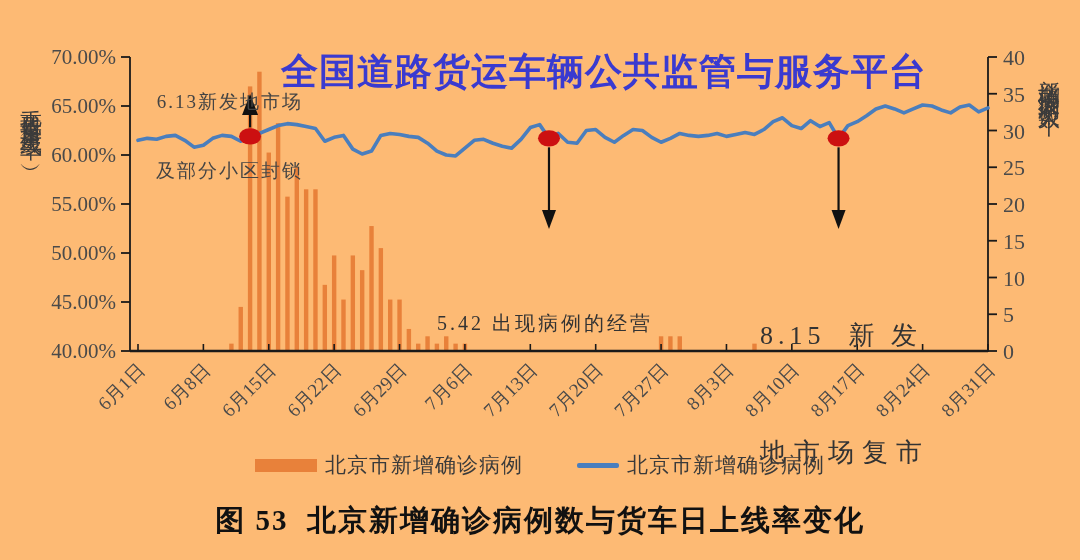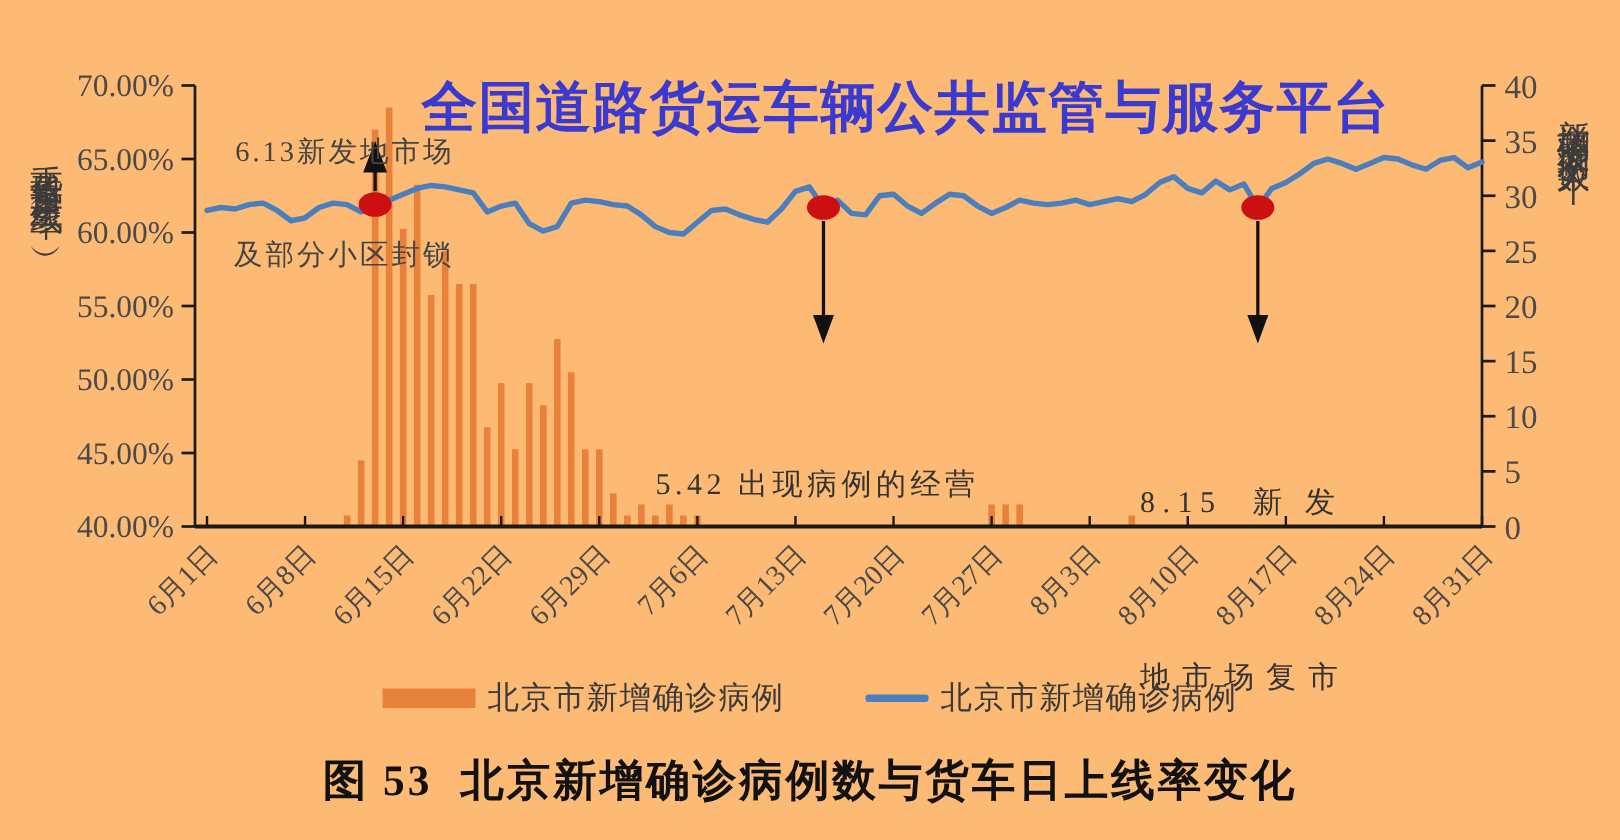--- a/index.html
+++ b/index.html
@@ -9,21 +9,21 @@
   svg text{font-family:"Liberation Serif",serif;fill:#4a4a4a;}
   .axis-title{position:absolute;writing-mode:vertical-rl;text-orientation:mixed;
       font-family:"Liberation Serif",serif;font-size:22px;color:#3b3b3b;letter-spacing:4px;}
   #left-axis-title{left:16px;top:92px;}
   #right-axis-title{left:1034px;top:62px;}
   .watermark{position:absolute;left:281px;top:47px;font-size:37px;font-weight:bold;
       letter-spacing:1px;white-space:pre;font-family:"Liberation Sans",sans-serif;}
   .annotation{position:absolute;font-family:"Liberation Serif",serif;color:#333;white-space:pre;}
   #ann-1{left:156px;top:44px;font-size:19px;line-height:23px;letter-spacing:2px;color:#444;text-align:right;}
   #ann-2{left:437px;top:226px;font-size:20px;line-height:39px;letter-spacing:3px;}
-  #ann-3{left:760px;top:238px;font-size:20px;line-height:39px;letter-spacing:5px;}
+  #ann-3{left:760px;top:238px;font-size:26px;line-height:39px;letter-spacing:5px;}
   #ann-3 .l2{letter-spacing:8px;}
   #legend{position:absolute;left:0;top:451px;width:100%;display:flex;
       justify-content:center;align-items:center;gap:54px;}
   .legend-item{display:flex;align-items:center;gap:8px;}
   .legend-label{font-family:"Liberation Serif",serif;font-size:21px;color:#3a3a3a;letter-spacing:1px;}
   .swatch-bar{width:62px;height:13px;}
   .swatch-line{width:42px;height:5px;border-radius:2px;}
   #caption{position:absolute;left:0;top:501px;width:100%;text-align:center;
       font-family:"Liberation Serif",serif;font-size:29px;font-weight:bold;color:#111;letter-spacing:2px;}
   #caption .num{font-family:"Liberation Serif",serif;}

